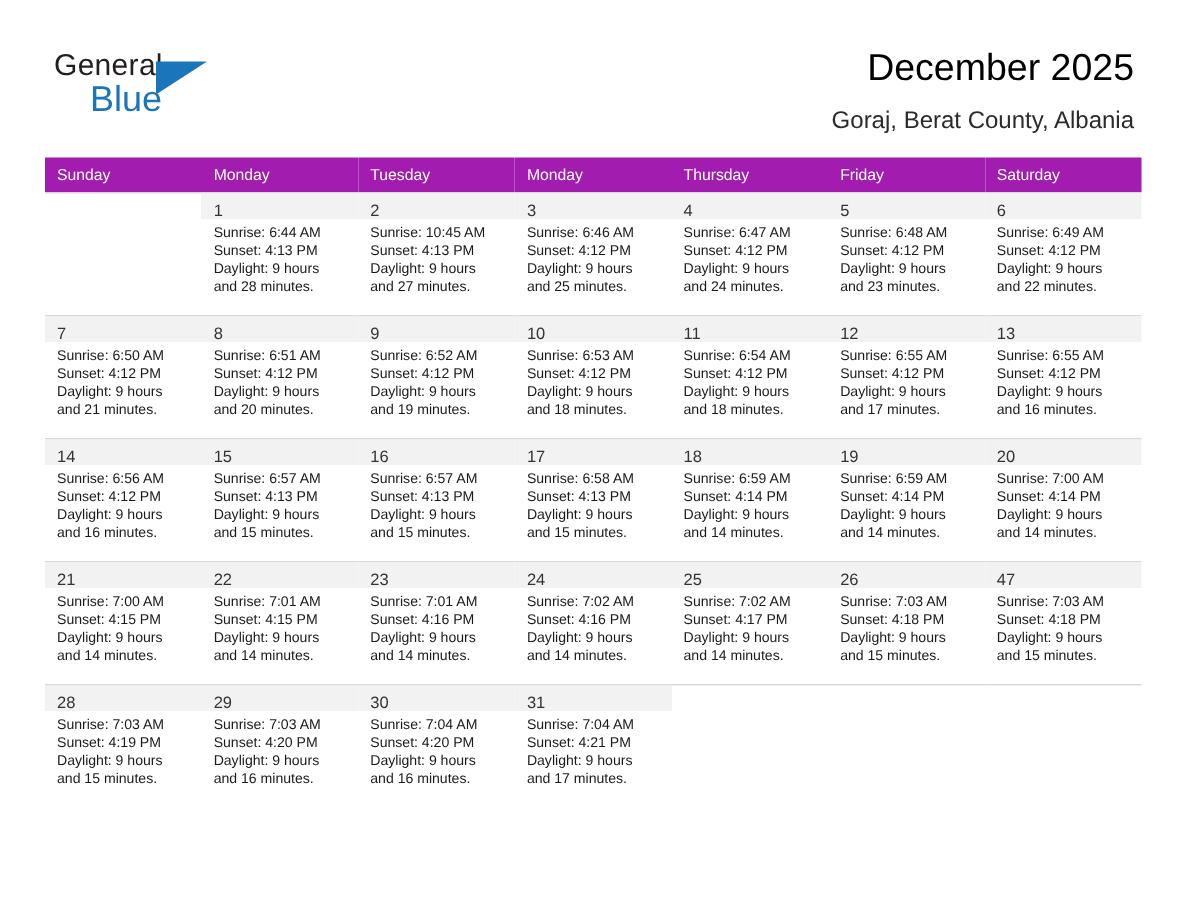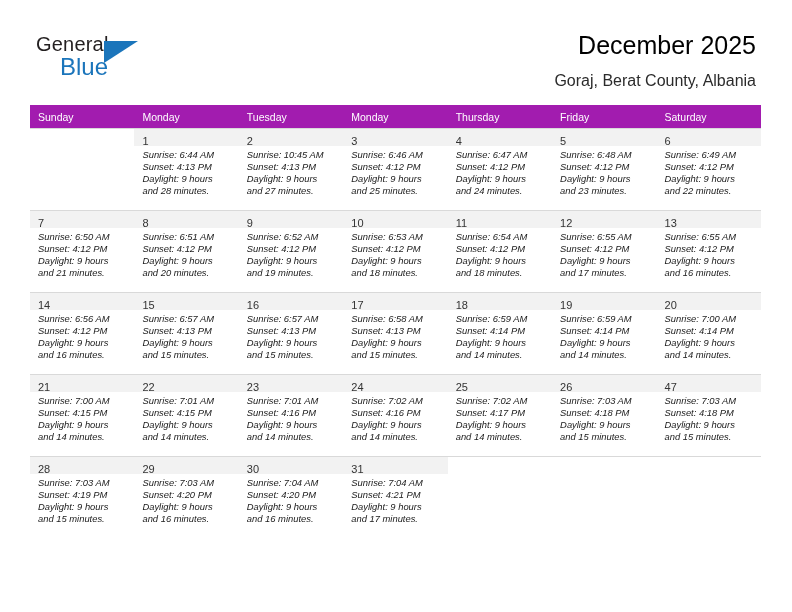--- a/index.html
+++ b/index.html
@@ -128,21 +128,20 @@
     padding: 2px 0 0 8px;
     box-sizing: border-box;
   }
   .daynum {
     font-size: 11px;
     color: #333333;
     line-height: 13px;
   }
   .cell-lines {
     padding: 3px 5px 0 8px;
-    font-style: italic;
   }
   .cell-line {
     font-size: 9.4px;
     line-height: 12.1px;
     color: #1a1a1a;
     white-space: nowrap;
   }
 </style>
 </head>
 <body>

